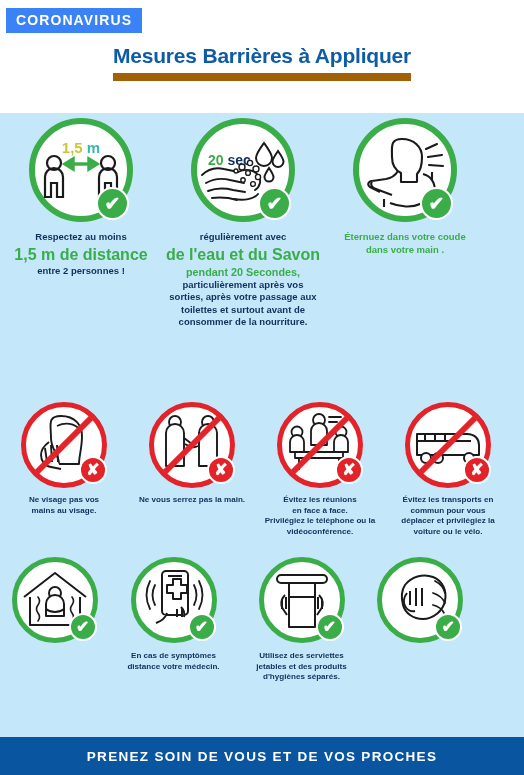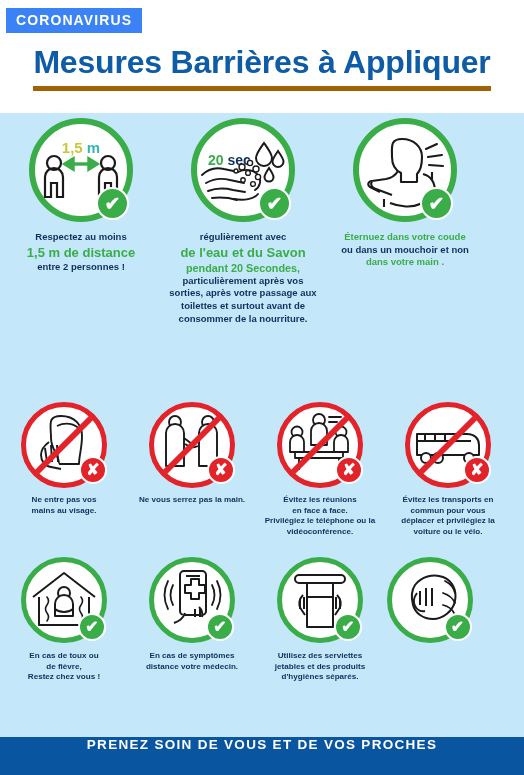--- a/index.html
+++ b/index.html
@@ -14,24 +14,24 @@
   
   .badge{
     position:absolute;left:6px;top:8px;
     background:#3b82f6;color:#ffffff;
     font-size:14px;font-weight:bold;letter-spacing:1.1px;
     padding:4px 10px 5px 10px;
   }
   .title-wrap{position:absolute;left:0;top:44px;width:524px;text-align:center;}
   .title{
     display:inline-block;
-    color:#0e5ba6;font-size:32px;font-weight:bold;
+    color:#0e5ba6;font-size:21px;font-weight:bold;
     letter-spacing:-0.2px;
     padding-bottom:5px;
-    border-bottom:5px solid #a16207;
+    border-bottom:8px solid #a16207;
   }
 
   
   .panel{
     position:absolute;left:0;top:113px;width:524px;height:624px;
     background:#c5e7fa;
   }
 
   
   .row{display:flex;width:475px;}
@@ -74,28 +74,28 @@
 
   
   .cap{
     text-align:center;color:#11305b;
     font-weight:bold;line-height:1.32;
   }
   .r1 .cap{font-size:9.5px;margin-top:9px;width:162px;}
   .r2 .cap{font-size:8.1px;margin-top:7px;width:128px;}
   .r3 .cap{font-size:8.1px;margin-top:8px;width:128px;}
   .g{color:#3aad49;}
-  .big{font-size:13px;}
+  .big{font-size:16px;}
   .big2{font-size:10.8px;}
 
   
   .footer{
     position:absolute;left:0;top:737px;width:524px;height:38px;
     background:#0a55a0;color:#ffffff;
-    display:flex;justify-content:center;
+    display:flex;align-items:center;justify-content:center;
     font-size:13.5px;font-weight:bold;letter-spacing:1.3px;
   }
 
   svg{display:block;}
 </style>
 </head>
 <body>
 
 <div class="poster">
 
@@ -198,21 +198,20 @@
               <line x1="68" y1="32" x2="82" y2="30"></line>
               <line x1="69" y1="40" x2="83" y2="41"></line>
               <line x1="66" y1="24" x2="77" y2="19"></line>
             </g>
           </svg>
         </div>
         <div class="badge-mark badge-check">✔</div>
       </div>
       <div class="cap">
         <div class="g">Éternuez dans votre coude</div>
-        <div>ou dans un mouchoir et non</div>
         <div class="g">dans votre main .</div>
       </div>
     </div>
   </div>
 
   <div class="row row2 r2">
 
     <div class="cell">
       <div class="iconbox">
         <div class="circ red">
@@ -222,21 +221,21 @@
               <path d="M30 18 c8 -4 18 -3 23 4"></path>
               <path d="M22 34 c-4 3 -8 8 -8 13 c0 6 4 11 10 12 l10 2"></path>
               <path d="M18 40 l2 14 M24 37 l1 17 M30 37 l1 17"></path>
             </g>
             <line class="" x1="10" y1="64" x2="64" y2="10" stroke="#e3232a" stroke-width="6"></line>
           </svg>
         </div>
         <div class="badge-mark badge-cross">✘</div>
       </div>
       <div class="cap">
-        <div>Ne entre pas vos</div>
+        <div>Ne visage pas vos</div>
         <div>mains au visage.</div>
       </div>
     </div>
 
     <div class="cell">
       <div class="iconbox">
         <div class="circ red">
           <svg width="74" height="74" viewBox="0 0 74 74">
             <g stroke="#1a1a1a" stroke-width="1.9" fill="#ffffff" stroke-linejoin="round">
               <circle cx="20" cy="14" r="6"></circle>
@@ -327,25 +326,20 @@
               <path d="M28 46 c5 4 13 4 18 0"></path>
             </g>
             <g stroke="#1a1a1a" stroke-width="1.6" fill="none" stroke-linecap="round">
               <path d="M20 34 q3 4 0 8 q-3 4 0 8 q3 4 0 8"></path>
               <path d="M54 34 q3 4 0 8 q-3 4 0 8 q3 4 0 8"></path>
             </g>
           </svg>
         </div>
         <div class="badge-mark badge-check">✔</div>
       </div>
-      <div class="cap">
-        <div>En cas de toux ou</div>
-        <div>de fièvre,</div>
-        <div>Restez chez vous !</div>
-      </div>
     </div>
 
     <div class="cell">
       <div class="iconbox">
         <div class="circ green">
           <svg width="74" height="74" viewBox="0 0 74 74">
             <g stroke="#1a1a1a" stroke-width="2" fill="#ffffff" stroke-linejoin="round">
               <rect x="25" y="8" width="26" height="44" rx="4"></rect>
               <line x1="31" y1="13" x2="45" y2="13"></line>
               <path d="M30 22 l6 0 l0 -6 l8 0 l0 6 l6 0 l0 8 l-6 0 l0 6 l-8 0 l0 -6 l-6 0 z"></path>

